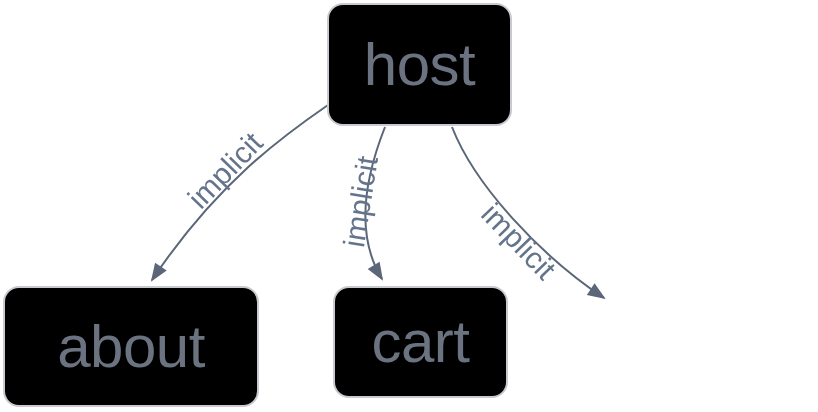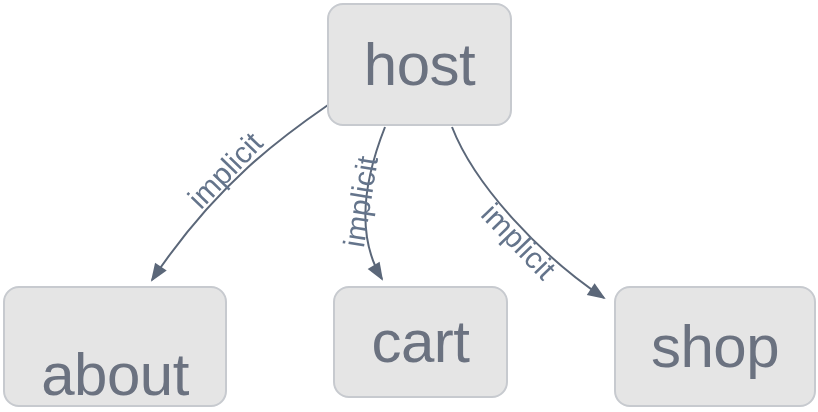--- a/index.html
+++ b/index.html
@@ -25,36 +25,36 @@
   .edge-label {
     font-family: "Liberation Sans", sans-serif;
     font-size: 30px;
     fill: #64748b;
     text-anchor: middle;
     dominant-baseline: middle;
   }
   .node {
     position: absolute;
     box-sizing: border-box;
-    background: #e5e5e5;
+    background: #000000;
     border: 2px solid #c7cacf;
     border-radius: 16px;
     display: flex;
     align-items: center;
     justify-content: center;
     cursor: pointer;
   }
   .node-label {
     font-size: 60px;
     color: #6b7280;
     letter-spacing: -0.5px;
     line-height: 1;
   }
   #node-host  { left: 327px; top: 3px;   width: 185px; height: 123px; }
-  #node-about { left: 3px;   top: 286px; width: 224px; height: 121px; align-items: flex-end; }
+  #node-about { left: 3px;   top: 286px; width: 256px; height: 121px; }
   #node-cart  { left: 333px; top: 286px; width: 175px; height: 112px; }
   #node-shop  { left: 614px; top: 286px; width: 202px; height: 121px; }
 </style>
 </head>
 <body>
 
 <div class="canvas">
 
   <svg class="edges-layer" width="818" height="412" viewBox="0 0 818 412" xmlns="http://www.w3.org/2000/svg">
     <defs>
@@ -77,17 +77,14 @@
   </div>
 
   <div class="node" id="node-about">
     <span class="node-label">about</span>
   </div>
 
   <div class="node" id="node-cart">
     <span class="node-label">cart</span>
   </div>
 
-  <div class="node" id="node-shop">
-    <span class="node-label">shop</span>
-  </div>
 
 </div>
 
 </body></html>

